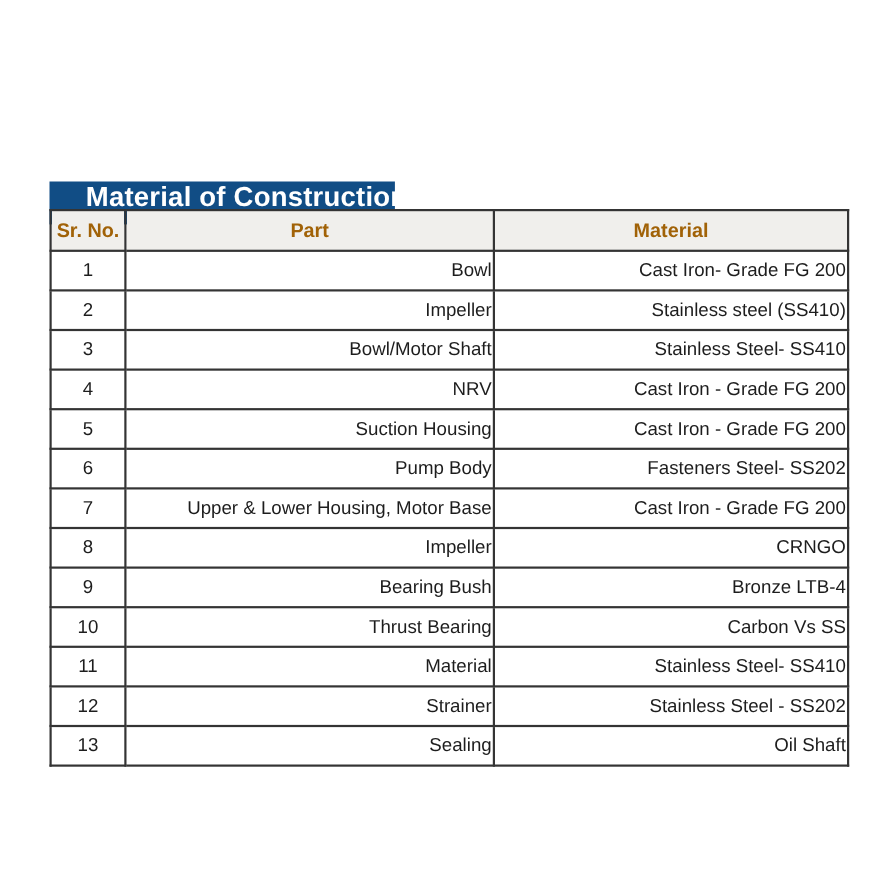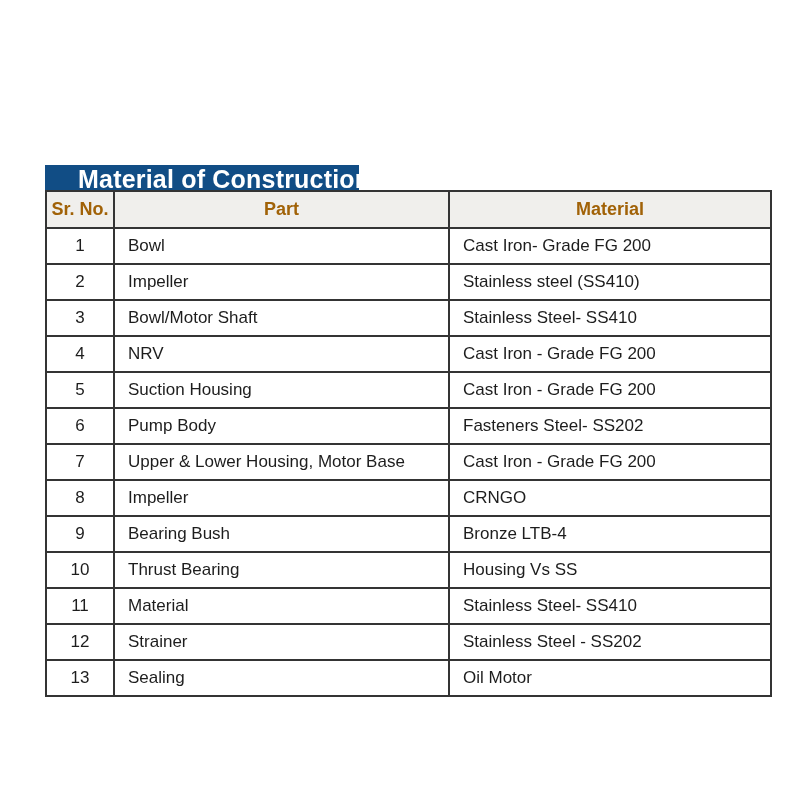--- a/index.html
+++ b/index.html
@@ -59,21 +59,21 @@
   .moc-table td {
     background: #ffffff;
     color: #1d1d1d;
     height: 32px;
     vertical-align: middle;
   }
   .moc-table td.sr {
     text-align: center;
   }
   .moc-table td.part, .moc-table td.material {
-    text-align: left;
+    text-align: right;
     padding-left: 13px;
   }
 </style>
 </head>
 <body>
 
 <div class="page">
 
   <div class="banner">
     <span class="banner-text">Material of Construction:</span>
@@ -134,33 +134,33 @@
         <td class="material">CRNGO</td>
       </tr>
       <tr>
         <td class="sr">9</td>
         <td class="part">Bearing Bush</td>
         <td class="material">Bronze LTB-4</td>
       </tr>
       <tr>
         <td class="sr">10</td>
         <td class="part">Thrust Bearing</td>
-        <td class="material">Housing Vs SS</td>
+        <td class="material">Carbon Vs SS</td>
       </tr>
       <tr>
         <td class="sr">11</td>
         <td class="part">Material</td>
         <td class="material">Stainless Steel- SS410</td>
       </tr>
       <tr>
         <td class="sr">12</td>
         <td class="part">Strainer</td>
         <td class="material">Stainless Steel - SS202</td>
       </tr>
       <tr>
         <td class="sr">13</td>
         <td class="part">Sealing</td>
-        <td class="material">Oil Motor</td>
+        <td class="material">Oil Shaft</td>
       </tr>
     </tbody>
   </table>
 
 </div>
 
 </body></html>

